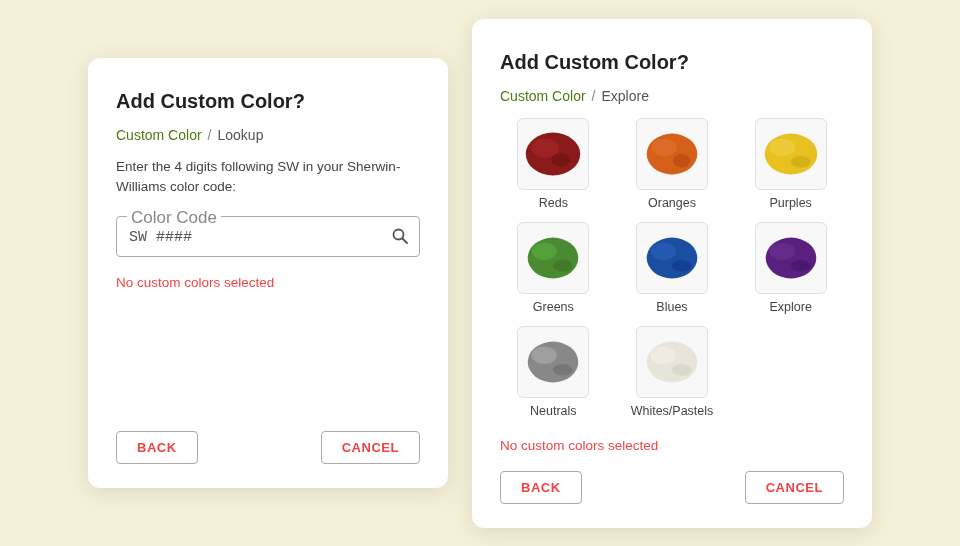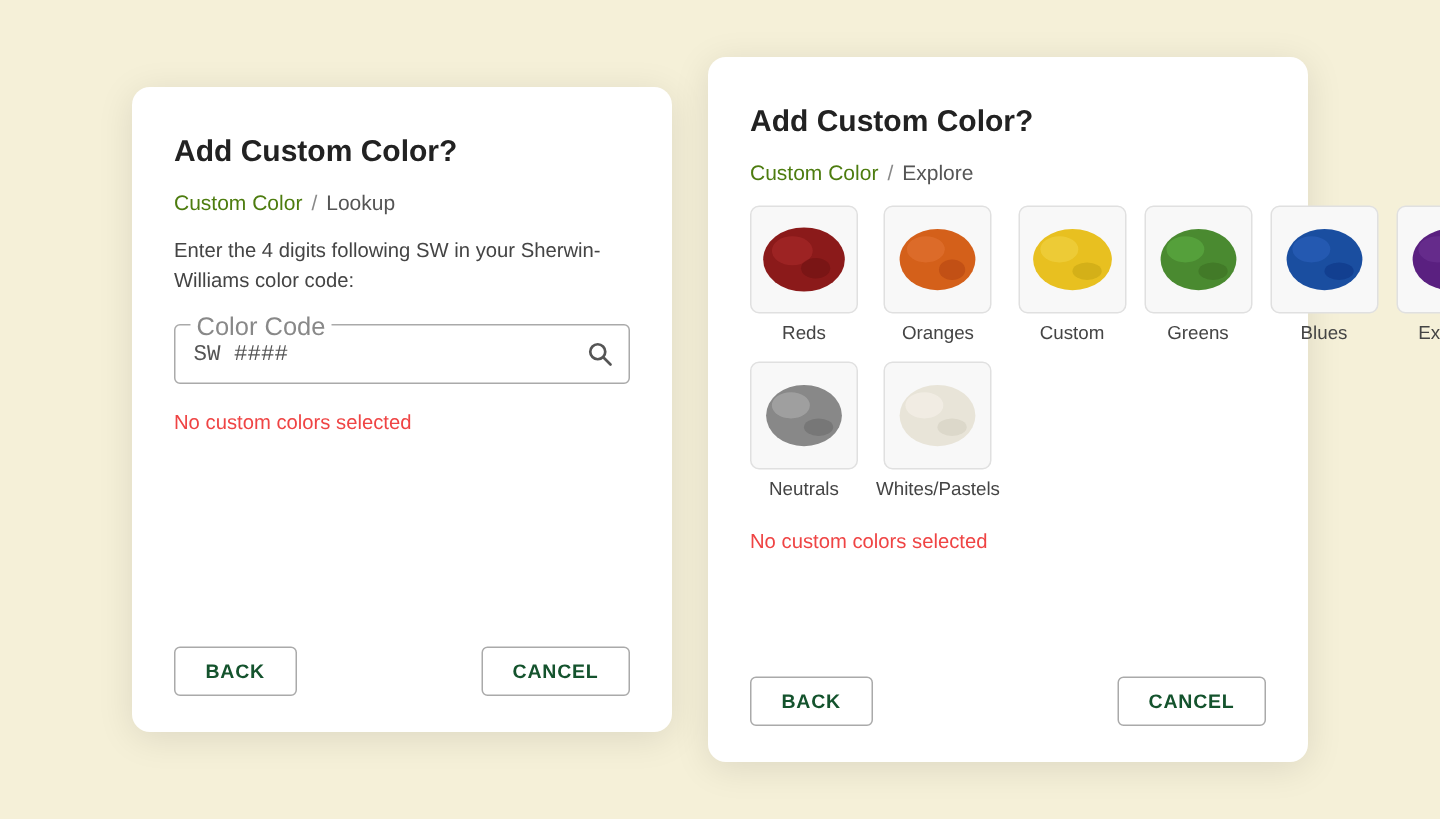--- a/index.html
+++ b/index.html
@@ -111,31 +111,31 @@
       margin-top: 18px;
     }
     .btn-back, .btn-cancel {
       border: 1.5px solid #aaaaaa;
       background: #ffffff;
       border-radius: 4px;
       padding: 8px 20px;
       font-size: 13px;
       font-weight: 600;
       letter-spacing: 0.04em;
-      color: #14532d;
+      color: #ef4444;
       cursor: pointer;
     }
     
     .dialog-wide {
       width: 400px;
       min-height: 470px;
     }
     .color-grid {
       display: grid;
-      grid-template-columns: repeat(6, 1fr);
+      grid-template-columns: repeat(3, 1fr);
       gap: 12px;
       margin-bottom: 20px;
     }
     .color-cell {
       display: flex;
       flex-direction: column;
       align-items: center;
       gap: 6px;
       cursor: pointer;
     }
@@ -219,21 +219,21 @@
       <span class="color-label">Oranges</span>
     </div>
         <div class="color-cell">
       <div class="color-swatch">
         <svg viewBox="0 0 72 72">
               <ellipse cx="36" cy="36" rx="27" ry="21" fill="#E8C020"></ellipse>
               <ellipse cx="27" cy="29" rx="13" ry="9" fill="#f0d040" opacity="0.7"></ellipse>
               <ellipse cx="46" cy="44" rx="10" ry="6" fill="#c0a010" opacity="0.5"></ellipse>
             </svg>
       </div>
-      <span class="color-label">Custom</span>
+      <span class="color-label">Purples</span>
     </div>
         <div class="color-cell">
       <div class="color-swatch">
         <svg viewBox="0 0 72 72">
               <ellipse cx="36" cy="36" rx="26" ry="21" fill="#4A8A30"></ellipse>
               <ellipse cx="27" cy="29" rx="13" ry="9" fill="#5aaa40" opacity="0.7"></ellipse>
               <ellipse cx="46" cy="44" rx="10" ry="6" fill="#3a6a20" opacity="0.5"></ellipse>
             </svg>
       </div>
       <span class="color-label">Greens</span>

